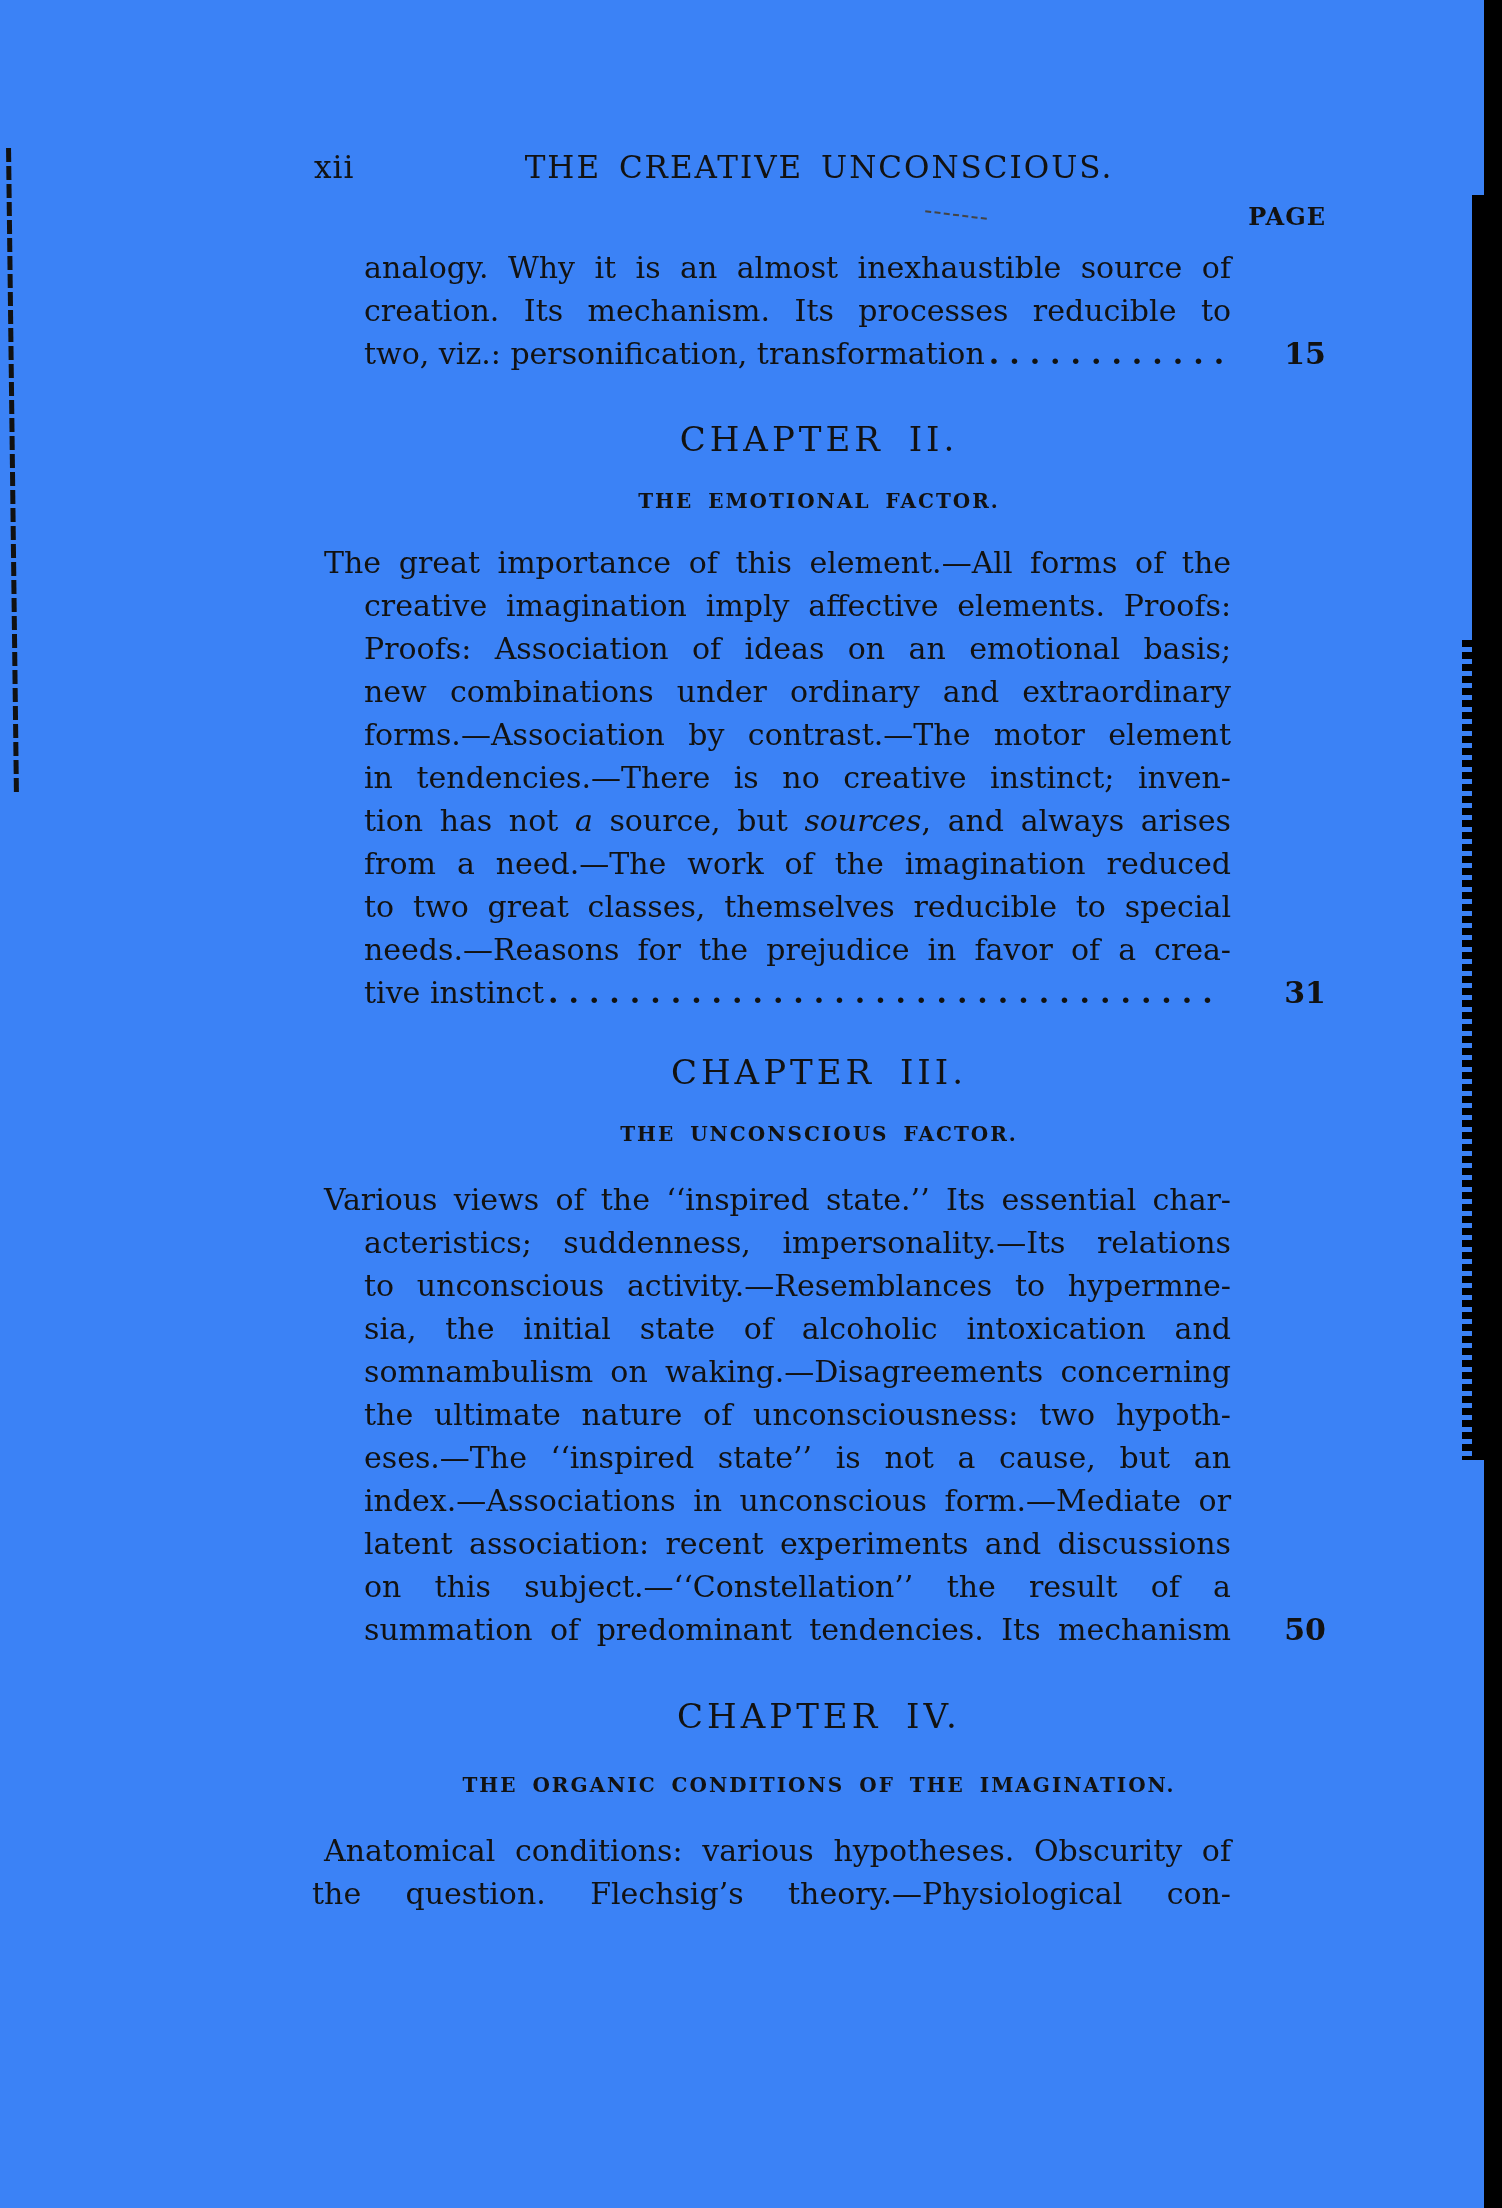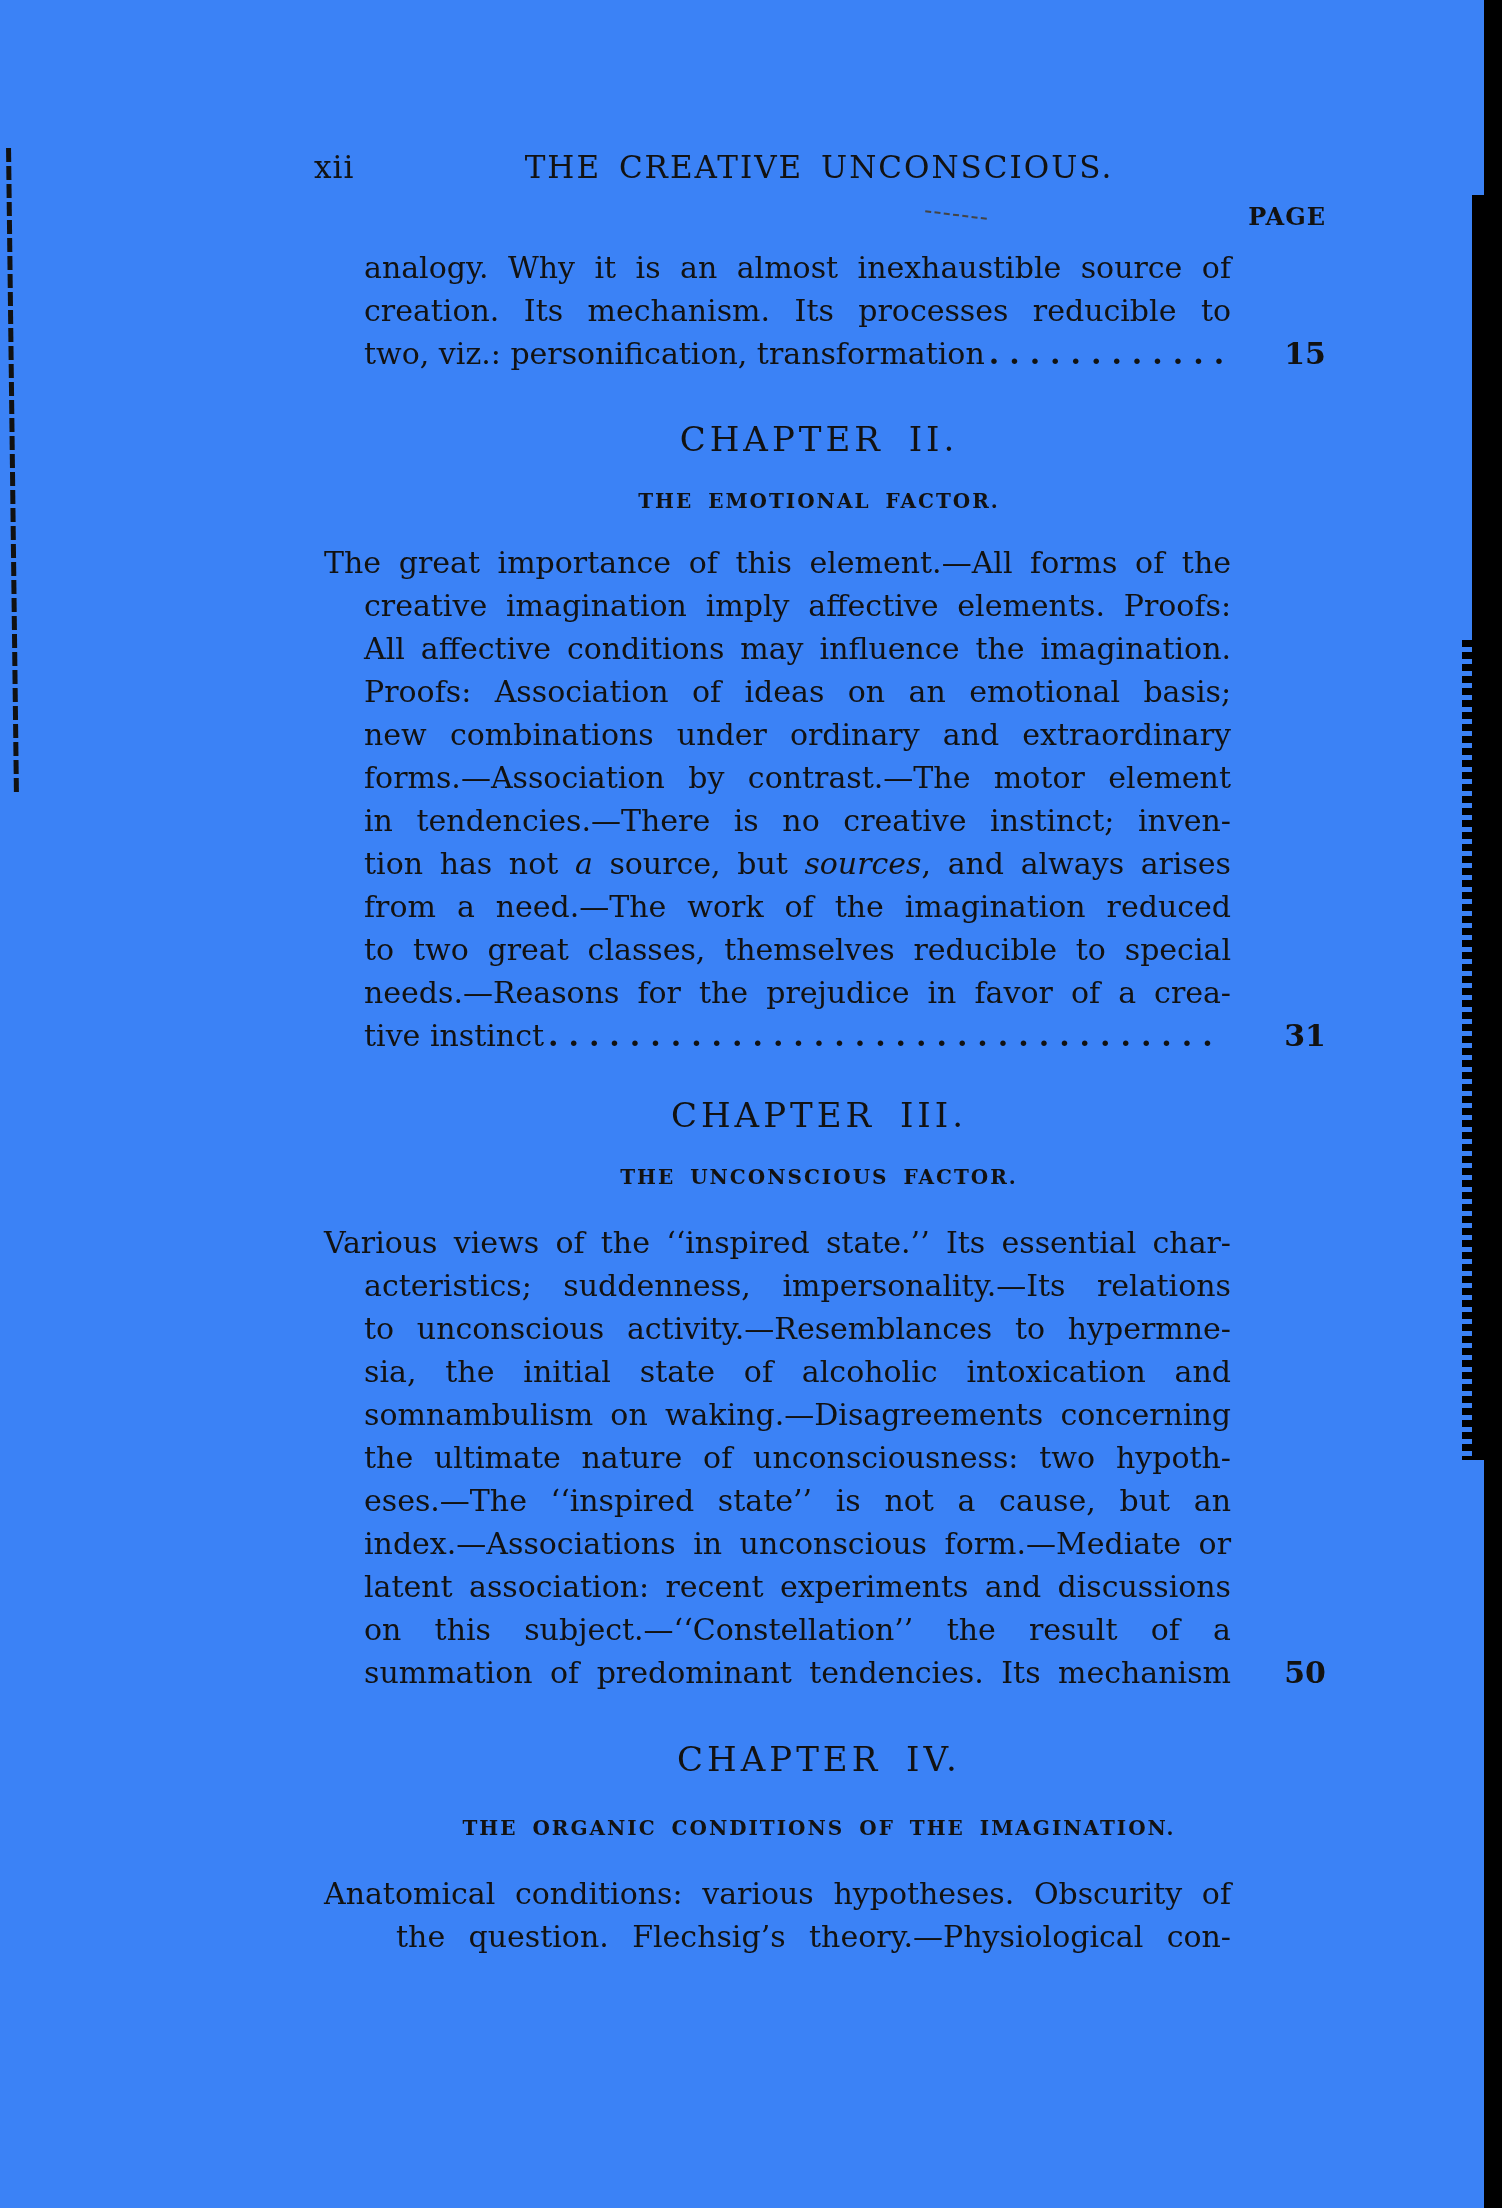--- a/index.html
+++ b/index.html
@@ -89,21 +89,21 @@
   .toc-paragraph { margin-top: 26px; }
   .sec-0 .toc-paragraph { margin-top: 16px; }
   .sec-2 .toc-paragraph { margin-top: 30px; }
   .sec-3 .toc-paragraph { margin-top: 30px; }
   .toc-line {
     font-size: 30px;
     line-height: 43px;
   }
   .toc-line.flush { margin-left: 12px; }
   .toc-line.hang  { margin-left: 52px; }
-  .toc-line.hang2 { margin-left: 84px; }
+  .toc-line.hang2 { }
   .text-line {
     padding-right: 95px;
     text-align: justify;
     text-align-last: justify;
   }
   .num-line { display: flex; align-items: baseline; }
   .num-line .line-text.stretch {
     flex: 1;
     text-align: justify;
     text-align-last: justify;
@@ -151,21 +151,20 @@
               <span class="pagenum">15</span>
             </div>
           </div>
         </section>
         <section class="toc-section sec-1">
           <div class="chapter-heading">CHAPTER II.</div>
           <div class="chapter-subheading">THE EMOTIONAL FACTOR.</div>
           <div class="toc-paragraph">
             <div class="toc-line flush text-line"><span class="line-text">The great importance of this element.—All forms of the</span></div>
             <div class="toc-line hang text-line"><span class="line-text">creative imagination imply affective elements. Proofs:</span></div>
-            <div class="toc-line hang text-line"><span class="line-text">All affective conditions may influence the imagination.</span></div>
             <div class="toc-line hang text-line"><span class="line-text">Proofs: Association of ideas on an emotional basis;</span></div>
             <div class="toc-line hang text-line"><span class="line-text">new combinations under ordinary and extraordinary</span></div>
             <div class="toc-line hang text-line"><span class="line-text">forms.—Association by contrast.—The motor element</span></div>
             <div class="toc-line hang text-line"><span class="line-text">in tendencies.—There is no creative instinct; inven-</span></div>
             <div class="toc-line hang text-line"><span class="line-text"><span>tion has not </span><span class="it">a</span><span> source, but </span><span class="it">sources</span><span>, and always arises</span></span></div>
             <div class="toc-line hang text-line"><span class="line-text">from a need.—The work of the imagination reduced</span></div>
             <div class="toc-line hang text-line"><span class="line-text">to two great classes, themselves reducible to special</span></div>
             <div class="toc-line hang text-line"><span class="line-text">needs.—Reasons for the prejudice in favor of a crea-</span></div>
             <div class="toc-line hang num-line">
               <span class="line-text">tive instinct</span>

